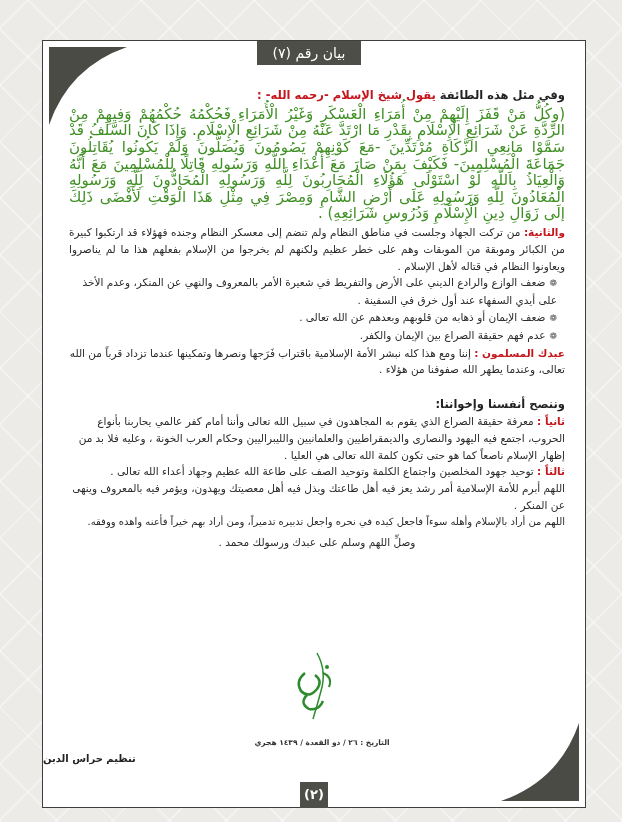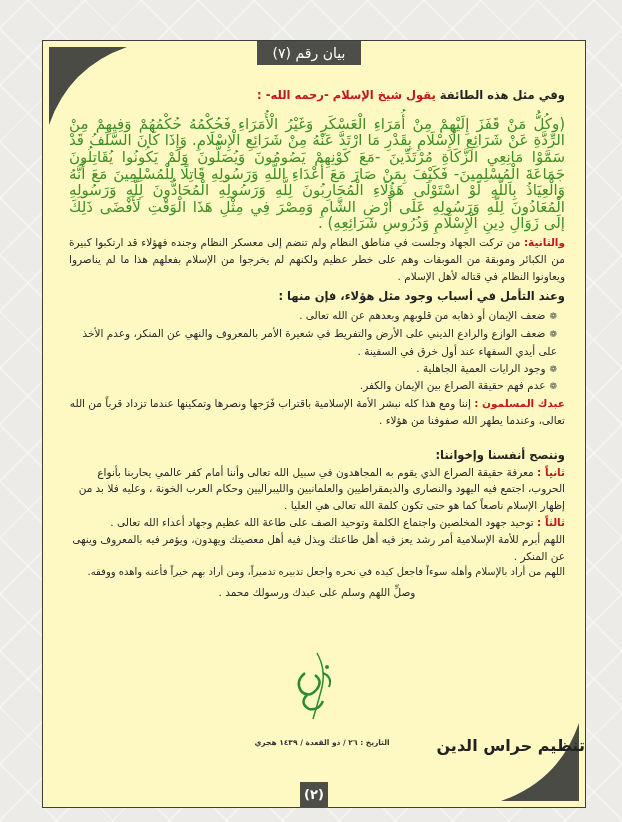--- a/index.html
+++ b/index.html
@@ -10,21 +10,21 @@
     position: relative;
   }
   .bg-pattern {
     position: absolute; inset: 0;
     background-image:
       repeating-linear-gradient(45deg, rgba(255,255,255,0.35) 0 2px, transparent 2px 40px),
       repeating-linear-gradient(-45deg, rgba(255,255,255,0.35) 0 2px, transparent 2px 40px);
   }
   .page {
     position: absolute; left: 42px; top: 40px; width: 544px; height: 768px;
-    background: #fef9c3;
+    background: #ffffff;
     border: 1.5px solid #3e3f3a;
     box-sizing: border-box;
   }
   .corner-tl {
     position: absolute; left: 6px; top: 6px; width: 78px; height: 78px;
     background: #4a4b45;
     clip-path: path('M0 0 L78 0 Q20 20 0 78 Z');
   }
   .corner-br {
     position: absolute; right: 6px; bottom: 6px; width: 78px; height: 78px;
@@ -34,33 +34,33 @@
   .title-box {
     position: absolute; left: 214px; top: 0px; width: 104px; height: 24px;
     background: #4d4e48; color: #fff;
     font-size: 14px; text-align: center; line-height: 24px;
   }
   .content {
     position: absolute; left: 26px; right: 20px; top: 46px;
     direction: rtl; text-align: right;
     font-size: 10.5px; line-height: 16.8px; color: #2a2a2a;
   }
-  .h { font-weight: bold; font-size: 11.5px; color: #222; margin-bottom: 12px; }
+  .h { font-weight: bold; font-size: 11.5px; color: #222; margin-bottom: 2px; }
   .red { color: #c4161c; font-weight: bold; }
   .quote { color: #3f8f24; font-size: 15px; line-height: 16.6px; text-align: justify; margin-bottom: 2px; }
   p { margin: 0; }
   .bullet { padding-right: 8px; }
   .bullet .b { color: #555; font-size: 9px; margin-left: 4px; }
   .center { text-align: center; margin-top: 3px; font-size: 10.5px; }
   .logo {
     position: absolute; left: 244px; top: 610px; width: 56px; height: 70px;
   }
   .org-name {
-    position: absolute; left: 0; right: 0; top: 695px; text-align: right;
-    direction: rtl; font-weight: bold; font-size: 16px; color: #222;
+    position: absolute; left: 0; right: 0; top: 712px; text-align: left;
+    direction: rtl; font-weight: bold; font-size: 10px; color: #222;
   }
   .date {
     position: absolute; left: 16px; right: 0; top: 697px; text-align: center;
     direction: rtl; font-size: 7.5px; color: #333; font-weight: bold;
   }
   .page-num {
     position: absolute; left: 257px; bottom: -1px; width: 28px; height: 26px;
     background: #4d4e48; color: #fff; text-align: center;
     line-height: 26px; font-size: 13px; font-weight: bold;
   }
@@ -76,24 +76,22 @@
   <div class="title-box">بيان رقم (٧)</div>
 
   <div class="content">
     <p class="h">
       <span>وفي مثل هذه الطائفة </span><span class="red">يقول شيخ الإسلام -رحمه الله- :</span>
     </p>
     <p class="quote">(وكُلُّ مَنْ قَفَزَ إِلَيْهِمْ مِنْ أُمَرَاءِ الْعَسْكَرِ وَغَيْرُ الْأُمَرَاءِ فَحُكْمُهُ حُكْمُهُمْ وَفِيهِمْ مِنْ الرِّدَّةِ عَنْ شَرَائِعِ الْإِسْلَامِ بِقَدْرِ مَا ارْتَدَّ عَنْهُ مِنْ شَرَائِعِ الْإِسْلَامِ. وَإِذَا كَانَ السَّلَفُ قَدْ سَمَّوْا مَانِعِي الزَّكَاةِ مُرْتَدِّينَ -مَعَ كَوْنِهِمْ يَصُومُونَ وَيُصَلُّونَ وَلَمْ يَكُونُوا يُقَاتِلُونَ جَمَاعَةَ الْمُسْلِمِينَ- فَكَيْفَ بِمَنْ صَارَ مَعَ أَعْدَاءِ اللَّهِ وَرَسُولِهِ قَاتِلًا لِلْمُسْلِمِينَ مَعَ أَنَّهُ وَالْعِيَاذُ بِاَللَّهِ لَوْ اسْتَوْلَى هَؤُلَاءِ الْمُحَارِبُونَ لِلَّهِ وَرَسُولِهِ الْمُحَادُّونَ لِلَّهِ وَرَسُولِهِ الْمُعَادُونَ لِلَّهِ وَرَسُولِهِ عَلَى أَرْضِ الشَّامِ وَمِصْرَ فِي مِثْلِ هَذَا الْوَقْتِ لَأَفْضَى ذَلِكَ إلَى زَوَالِ دِينِ الْإِسْلَامِ وَدُرُوسِ شَرَائِعِهِ) .</p>
     <p style="text-align:justify">
       <span class="red">والثانية:</span><span> من تركت الجهاد وجلست في مناطق النظام ولم تنضم إلى معسكر النظام وجنده فهؤلاء قد ارتكبوا كبيرة من الكبائر وموبقة من الموبقات وهم على خطر عظيم ولكنهم لم يخرجوا من الإسلام بفعلهم هذا ما لم يناصروا ويعاونوا النظام في قتاله لأهل الإسلام .</span>
     </p>
-    <p class="h" style="margin-top:4px;margin-bottom:2px">وعند التأمل في أسباب وجود مثل هؤلاء، فإن منها :</p>
+    <p class="bullet"><span class="b">❁</span><span>ضعف الوازع والرادع الديني على الأرض والتفريط في شعيرة الأمر بالمعروف والنهي عن المنكر، وعدم الأخذ على أيدي السفهاء عند أول خرق في السفينة .</span></p>
     <p class="bullet"><span class="b">❁</span><span>ضعف الإيمان أو ذهابه من قلوبهم وبعدهم عن الله تعالى .</span></p>
-    <p class="bullet"><span class="b">❁</span><span>ضعف الوازع والرادع الديني على الأرض والتفريط في شعيرة الأمر بالمعروف والنهي عن المنكر، وعدم الأخذ على أيدي السفهاء عند أول خرق في السفينة .</span></p>
-    <p class="bullet"><span class="b">❁</span><span>وجود الرايات العمية الجاهلية .</span></p>
     <p class="bullet"><span class="b">❁</span><span>عدم فهم حقيقة الصراع بين الإيمان والكفر.</span></p>
     <p>
       <span class="red">عبدك المسلمون :</span><span> إننا ومع هذا كله نبشر الأمة الإسلامية باقتراب فَرَجها ونصرها وتمكينها عندما تزداد قرباً من الله تعالى، وعندما يطهر الله صفوفنا من هؤلاء .</span>
     </p>
     <p class="h" style="margin-top:18px;margin-bottom:0">وننصح أنفسنا وإخواننا:</p>
     <p><span class="red">ثانياً :</span><span> معرفة حقيقة الصراع الذي يقوم به المجاهدون في سبيل الله تعالى وأننا أمام كفر عالمي يحاربنا بأنواع الحروب، اجتمع فيه اليهود والنصارى والديمقراطيين والعلمانيين والليبراليين وحكام العرب الخونة ، وعليه فلا بد من إظهار الإسلام ناصعاً كما هو حتى تكون كلمة الله تعالى هي العليا .</span></p>
     <p><span class="red">ثالثاً :</span><span> توحيد جهود المخلصين واجتماع الكلمة وتوحيد الصف على طاعة الله عظيم وجهاد أعداء الله تعالى .</span></p>
     <p>اللهم أبرم للأمة الإسلامية أمر رشد يعز فيه أهل طاعتك ويذل فيه أهل معصيتك ويهدون، ويؤمر فيه بالمعروف وينهى عن المنكر .</p>
     <p style="font-size:10px">اللهم من أراد بالإسلام وأهله سوءاً فاجعل كيده في نحره واجعل تدبيره تدميراً، ومن أراد بهم خيراً فأعنه واهده ووفقه.</p>
     <p class="center">وصلِّ اللهم وسلم على عبدك ورسولك محمد .</p>

